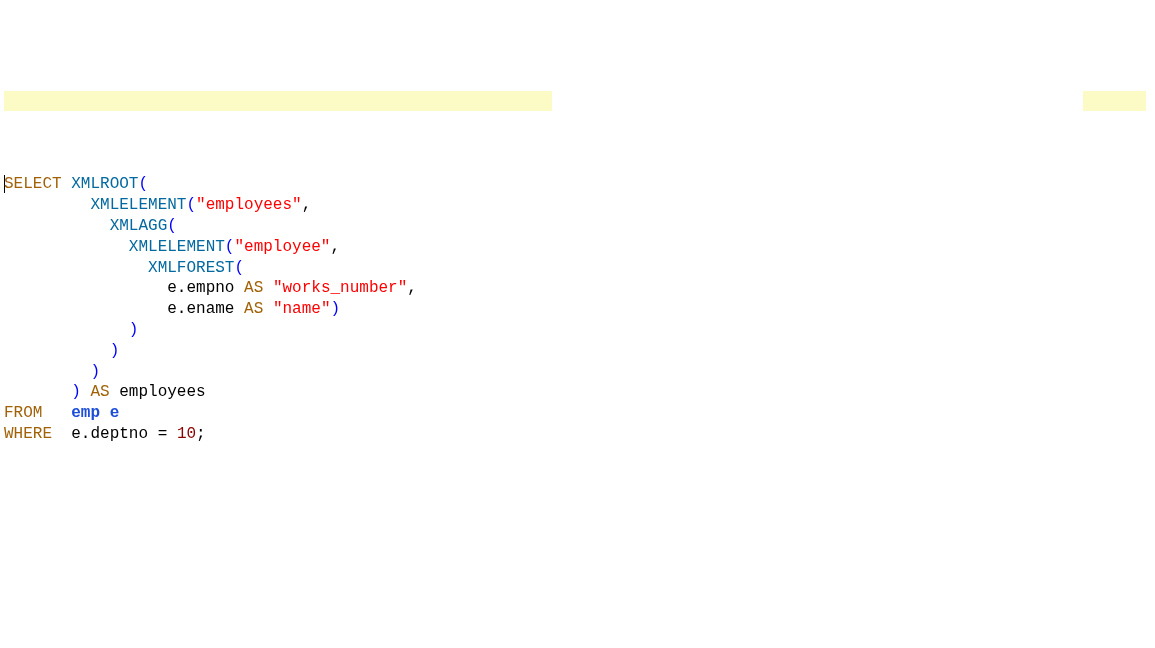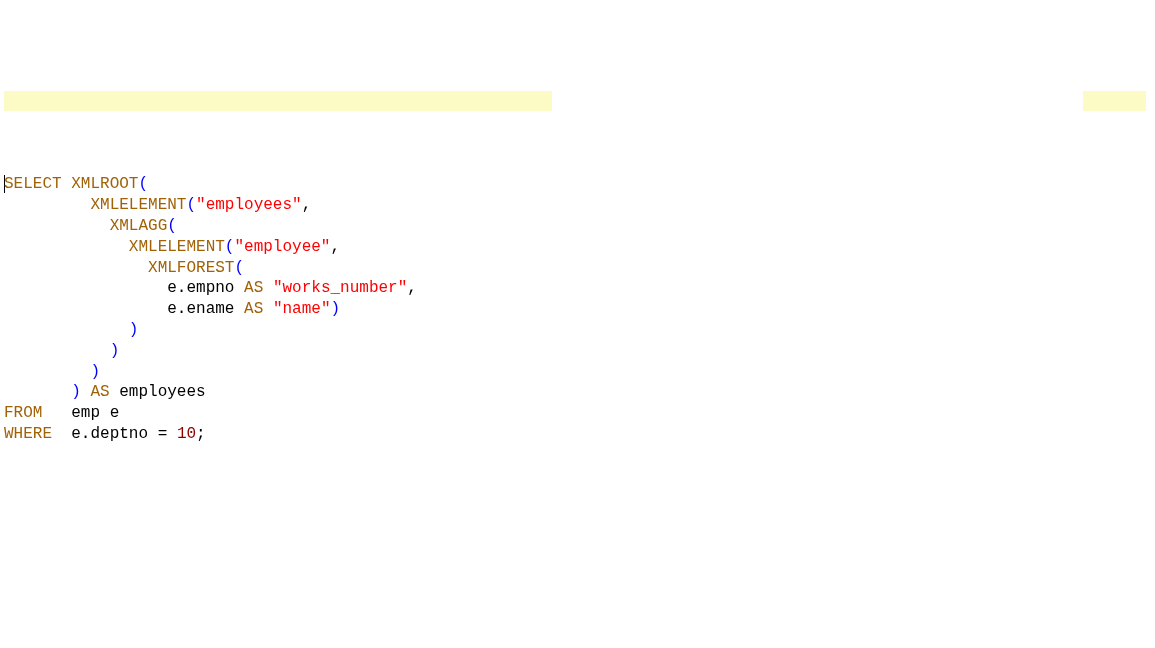--- a/index.html
+++ b/index.html
@@ -33,30 +33,30 @@
     }
     .highlight-left {
       left: 4px;
       width: 548px;
     }
     .highlight-right {
       right: 9px;
       width: 63px;
     }
     .kw { color: #a16207; }
-    .fn { color: #a16207; }
+    .fn { color: #0369a1; }
     .paren { color: #0000ff; }
     .str { color: #ff0000; }
     .id { color: #000000; }
     .dot { color: #000000; }
     .comma { color: #000000; }
     .num { color: #8b0000; }
     .op { color: #000000; }
     .semi { color: #000000; }
-    .alias { color: #000000; }
+    .alias { color: #1d4ed8; font-weight: bold; }
     .cursor {
       display: inline-block;
       width: 1px;
       height: 18px;
       background: #000;
       vertical-align: text-bottom;
       margin-right: -1px;
     }
     .content-layer {
       position: relative;

